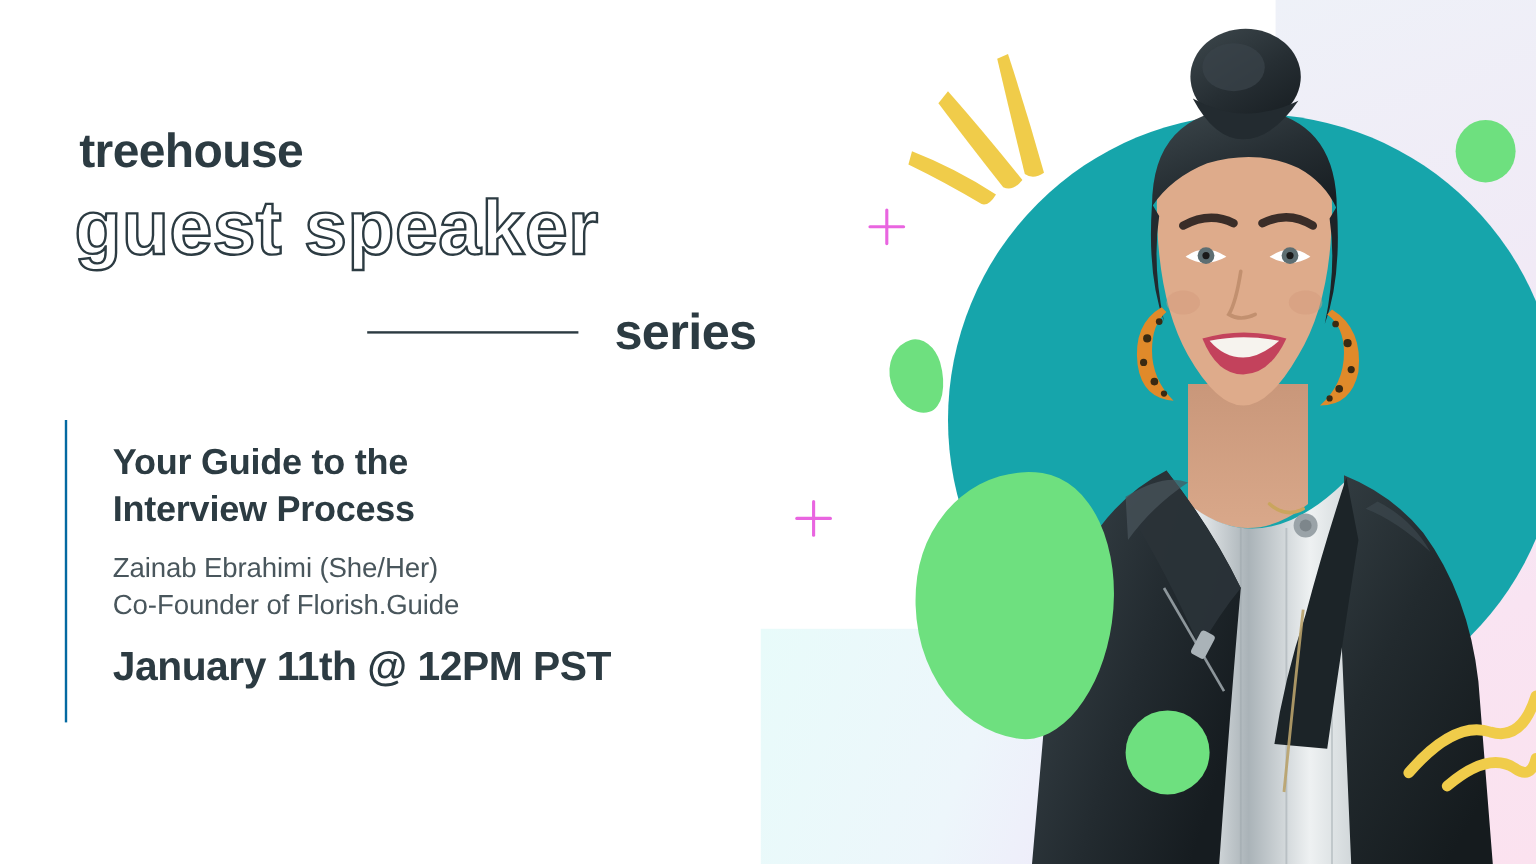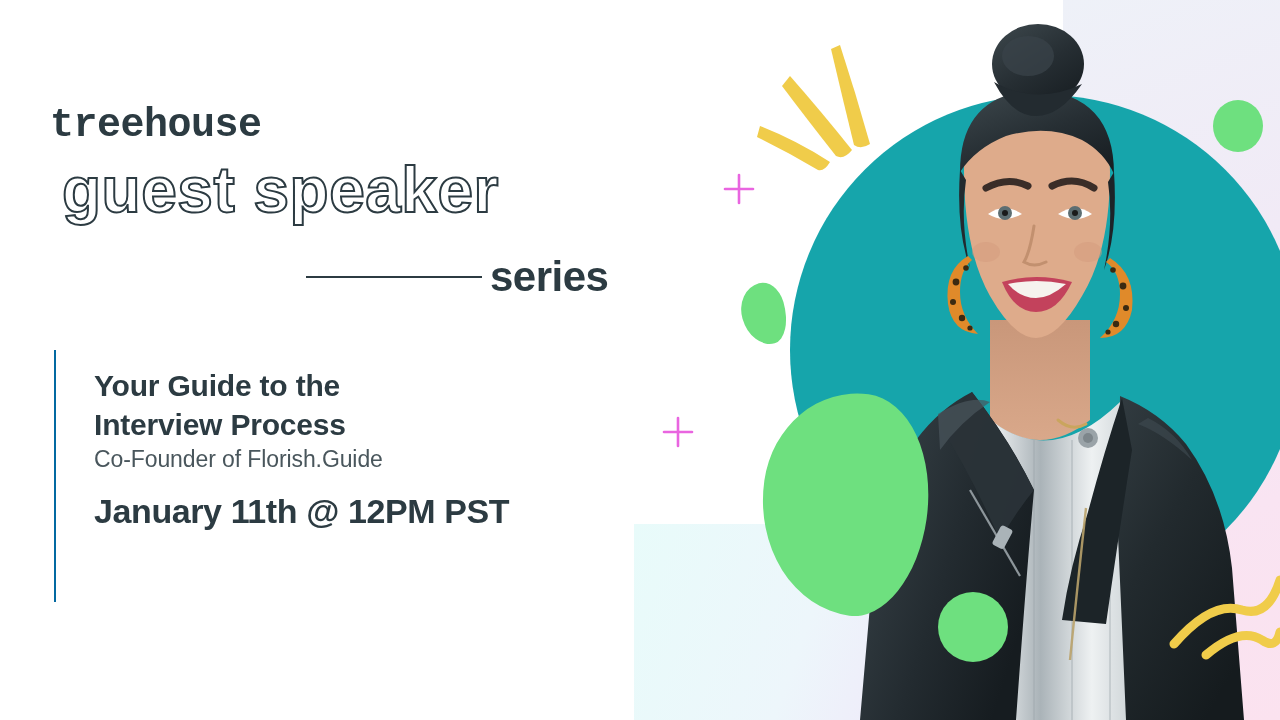--- a/index.html
+++ b/index.html
@@ -85,47 +85,46 @@
   
   .portrait {
     position: absolute;
     left: 820px; top: 20px;
     width: 440px; height: 700px;
   }
 
   
   .brandline {
     position: absolute;
-    left: 50px; top: 106px;
+    left: 66px; top: 106px;
     font-size: 40px;
     font-weight: 700;
     letter-spacing: -0.5px;
     color: #2c3b42;
     line-height: 1;
-    font-family: Liberation Mono, monospace;
   }
   .headline-outline {
     position: absolute;
     left: 50px; top: 158px;
     font-size: 64px;
     font-weight: 700;
     letter-spacing: 0.5px;
     line-height: 1;
     color: transparent;
     -webkit-text-stroke: 2px #2c3b42;
     text-shadow: none;
     margin-left: 12px;
   }
   .series-row {
     position: absolute;
     left: 306px; top: 256px;
     width: 320px;
     display: flex;
     align-items: center;
-    gap: 8px;
+    gap: 30px;
   }
   .series-rule {
     flex: 0 0 176px;
     height: 2px;
     background: #2c3b42;
   }
   .series-word {
     font-size: 42px;
     font-weight: 700;
     color: #2c3b42;
@@ -342,17 +341,18 @@
   <div class="series-row">
     <div class="series-rule"></div>
     <div class="series-word">series</div>
   </div>
 
   <div class="info-block">
     <div class="talk-title">
       <span>Your Guide to the</span><br>
       <span>Interview Process</span>
     </div>
+    <p class="speaker-name">Zainab Ebrahimi (She/Her)</p>
     <p class="speaker-role">Co-Founder of Florish.Guide</p>
     <div class="date-line">January 11th @ 12PM PST</div>
   </div>
 
 </div>
 
 </body></html>

